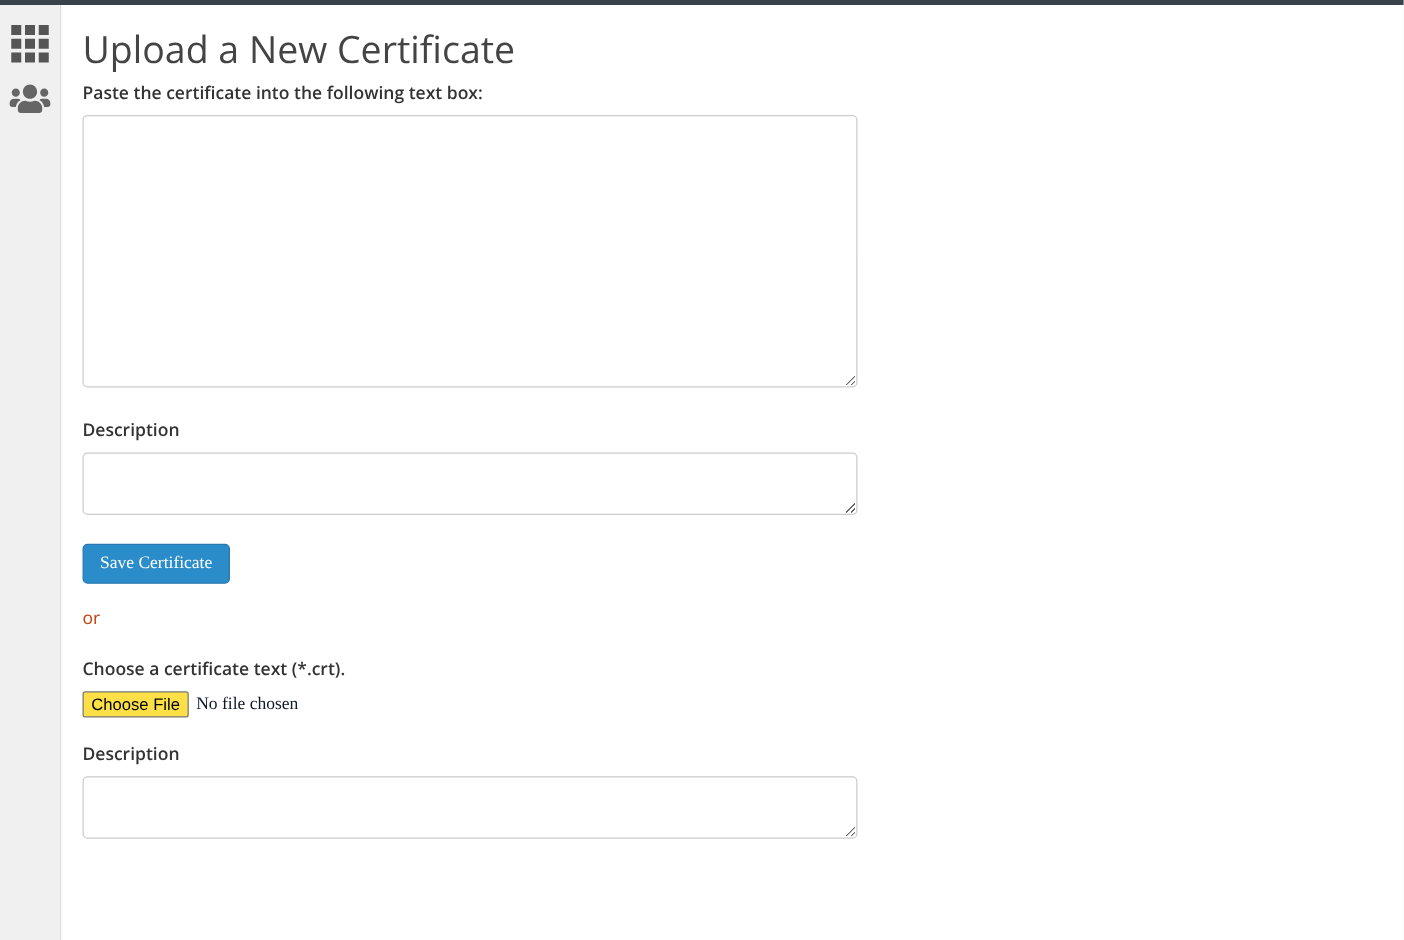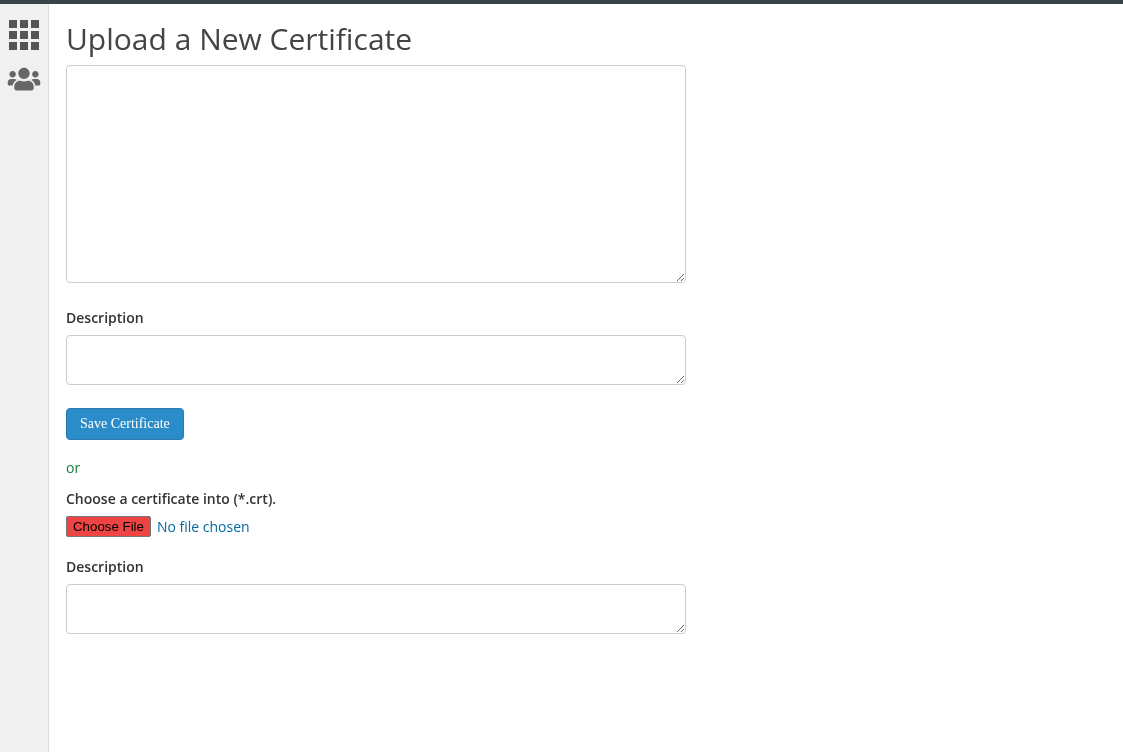--- a/index.html
+++ b/index.html
@@ -88,33 +88,33 @@
       background: #2a8cc9;
       color: #fff;
       border: 1px solid #2a7ab0;
       border-radius: 4px;
       padding: 7px 13px;
       font-size: 14px;
       font-family: Liberation Serif, serif;
       cursor: pointer;
     }
 
-    .or-text { font-size: 14px; color: #15803d; margin: 18px 0 12px 0; }
+    .or-text { font-size: 14px; color: #c2410c; margin: 18px 0 22px 0; }
 
     .file-row { display: flex; align-items: center; gap: 6px; margin-bottom: 20px; }
     .choose-file-btn {
       font-size: 13.3px;
       font-family: Arial, sans-serif;
-      background: #ef4444;
+      background: #fde047;
       border: 1px solid #767676;
       border-radius: 2px;
       padding: 2px 6px;
       cursor: pointer;
     }
-    .file-status { font-size: 14px; color: #0369a1; }
+    .file-status { font-size: 14px; color: #0f172a; font-family: Liberation Serif, serif; }
   </style>
 </head>
 <body>
 
 <div class="topbar"></div>
 
 <div class="container">
   <aside class="sidebar">
     <div class="sidebar-item">
       <div class="grid-icon">
@@ -133,30 +133,31 @@
       <svg viewBox="0 0 640 512">
           <path d="M96 224c35.3 0 64-28.7 64-64s-28.7-64-64-64-64 28.7-64 64 28.7 64 64 64zm448 0c35.3 0 64-28.7 64-64s-28.7-64-64-64-64 28.7-64 64 28.7 64 64 64zm32 32h-64c-17.6 0-33.5 7.1-45.1 18.6 40.3 22.1 68.9 62 75.1 109.4h66c17.7 0 32-14.3 32-32v-32c0-35.3-28.7-64-64-64zm-256 0c61.9 0 112-50.1 112-112S381.9 32 320 32 208 82.1 208 144s50.1 112 112 112zm76.8 32h-8.3c-20.8 10-43.9 16-68.5 16s-47.6-6-68.5-16h-8.3C179.6 288 128 339.6 128 403.2V432c0 26.5 21.5 48 48 48h288c26.5 0 48-21.5 48-48v-28.8c0-63.6-51.6-115.2-115.2-115.2zM173.1 274.6C161.5 263.1 145.6 256 128 256H64c-35.3 0-64 28.7-64 64v32c0 17.7 14.3 32 32 32h65.9c6.3-47.4 34.9-87.3 75.2-109.4z"></path>
         </svg>
     </div>
   </aside>
 
   <main class="main">
     <h1 class="page-title">Upload a New Certificate</h1>
 
     <div class="form-section">
+      <label class="label">Paste the certificate into the following text box:</label>
       <textarea class="certificate-textarea" style=""></textarea>
 
       <label class="label">Description</label>
       <textarea class="desc-textarea" style=""></textarea>
 
       <button class="btn-primary">Save Certificate</button>
 
       <p class="or-text">or</p>
 
-      <label class="label">Choose a certificate into (*.crt).</label>
+      <label class="label">Choose a certificate text (*.crt).</label>
       <div class="file-row">
         <button class="choose-file-btn">Choose File</button>
         <span class="file-status">No file chosen</span>
       </div>
 
       <label class="label">Description</label>
       <textarea class="desc-textarea" style=""></textarea>
 
       
     </div>

